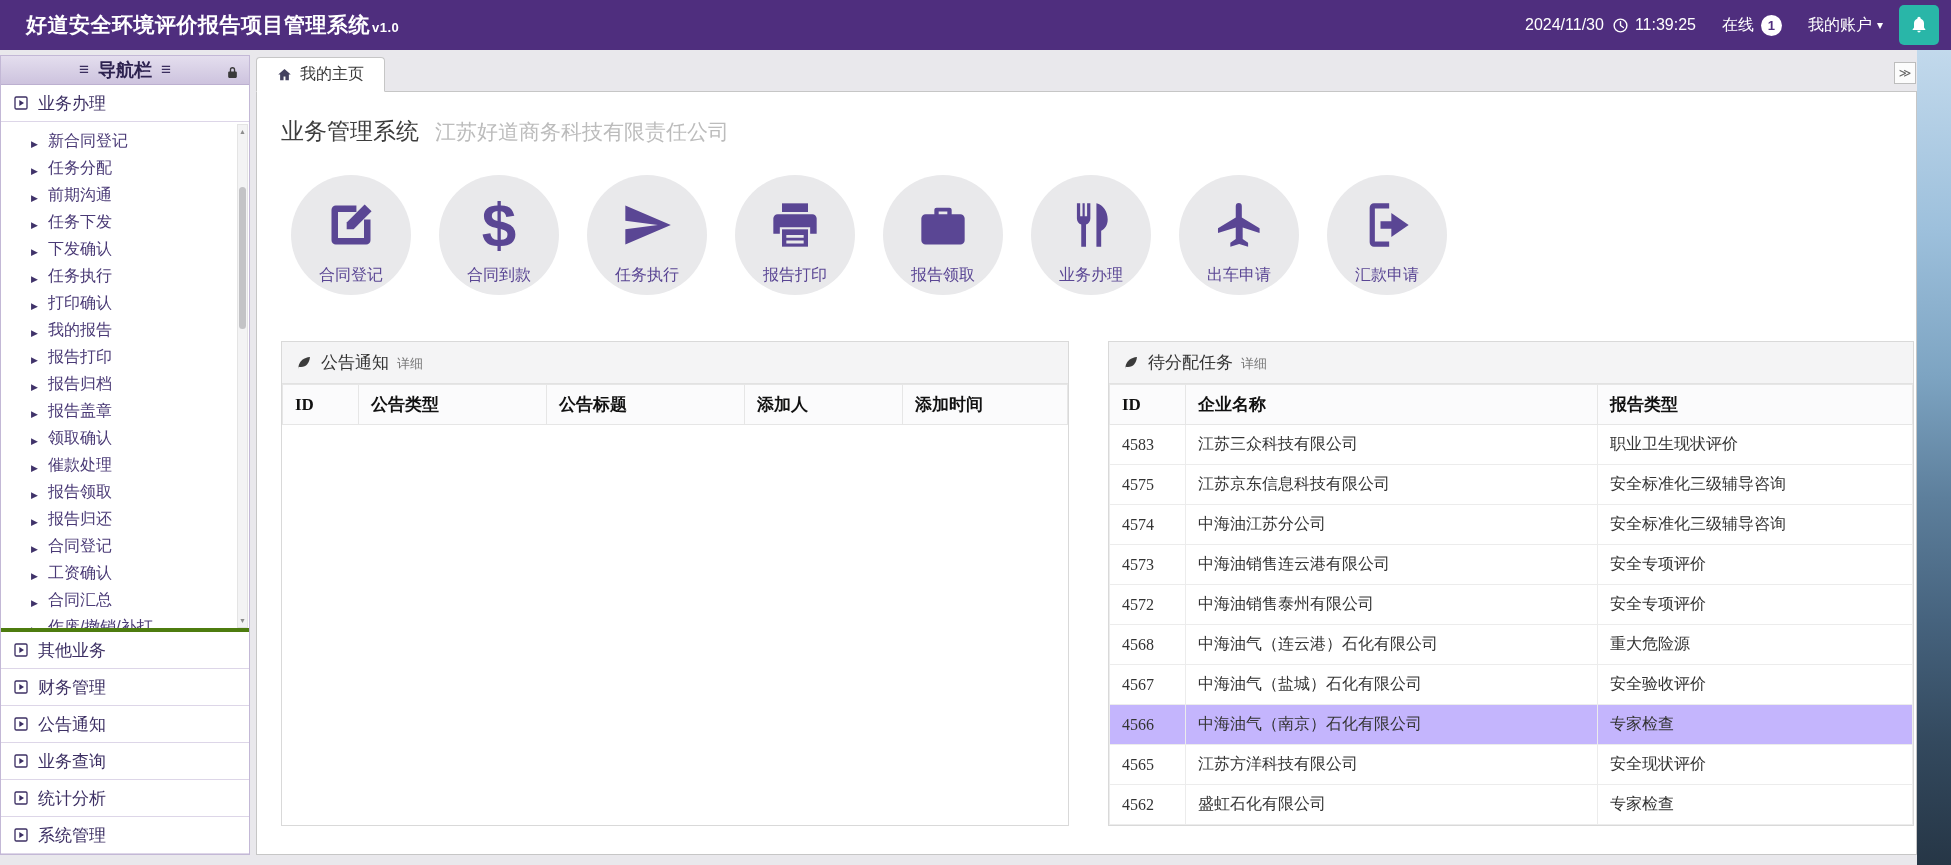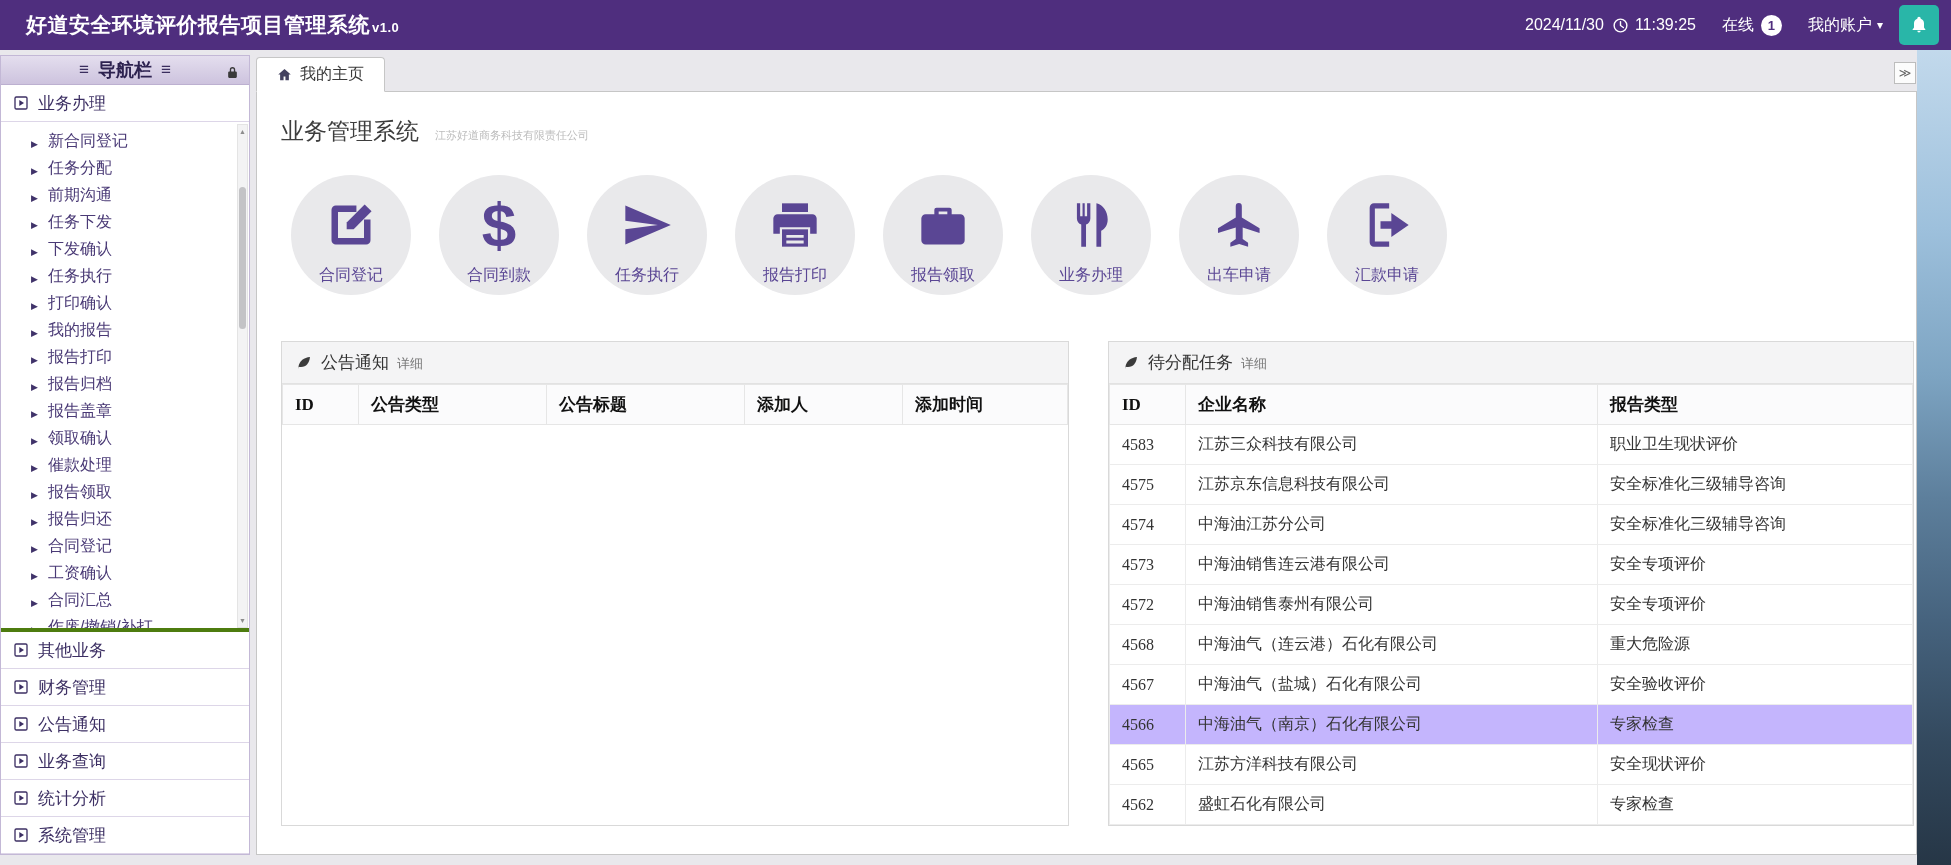--- a/index.html
+++ b/index.html
@@ -51,21 +51,21 @@
   .main { flex:1; margin:0 34px 0 6px; display:flex; flex-direction:column; min-width:0; }
   .tabstrip { height:36px; display:flex; align-items:flex-end; position:relative; flex:none; }
   .tab { height:35px; background:#fff; border:1px solid #c6c6c6; border-bottom:1px solid #fff; margin-bottom:-1px; z-index:2;
     border-radius:4px 4px 0 0; display:flex; align-items:center; gap:8px; padding:0 20px; font-size:16px; color:#3a3a3a; cursor:pointer; }
   .tab-collapse { position:absolute; right:1px; top:7px; width:22px; height:22px; border:1px solid #bdbdbd; background:#fcfcfc;
     display:flex; align-items:center; justify-content:center; font-size:12px; color:#666; cursor:pointer; z-index:2; }
   .content { flex:1; background:#fff; border:1px solid #c6c6c6; padding:24px 0 0 24px; overflow:hidden; }
 
   .title-row { display:flex; align-items:baseline; gap:16px; }
   .page-title { font-size:23px; color:#3d3d3d; font-weight:normal; }
-  .subtitle { font-size:11px; color:#bcbcbc; }
+  .subtitle { font-size:21px; color:#bcbcbc; }
 
   .shortcuts { display:flex; gap:28px; margin-top:28px; padding-left:10px; }
   .shortcut { width:120px; height:120px; border-radius:50%; background:#e9e9eb; position:relative;
     display:flex; align-items:center; justify-content:center; cursor:pointer; flex:none; }
   .shortcut .icon { display:flex; margin-bottom:20px; }
   .shortcut svg { fill:#5a4694; }
   .dollar-glyph { font-size:62px; font-weight:bold; color:#5a4694; line-height:1; margin-bottom:20px; }
   .shortcut-label { position:absolute; bottom:9px; left:0; width:100%; text-align:center; font-size:16px; color:#5a4694; }
 
   .panels { display:flex; gap:39px; margin-top:46px; }

